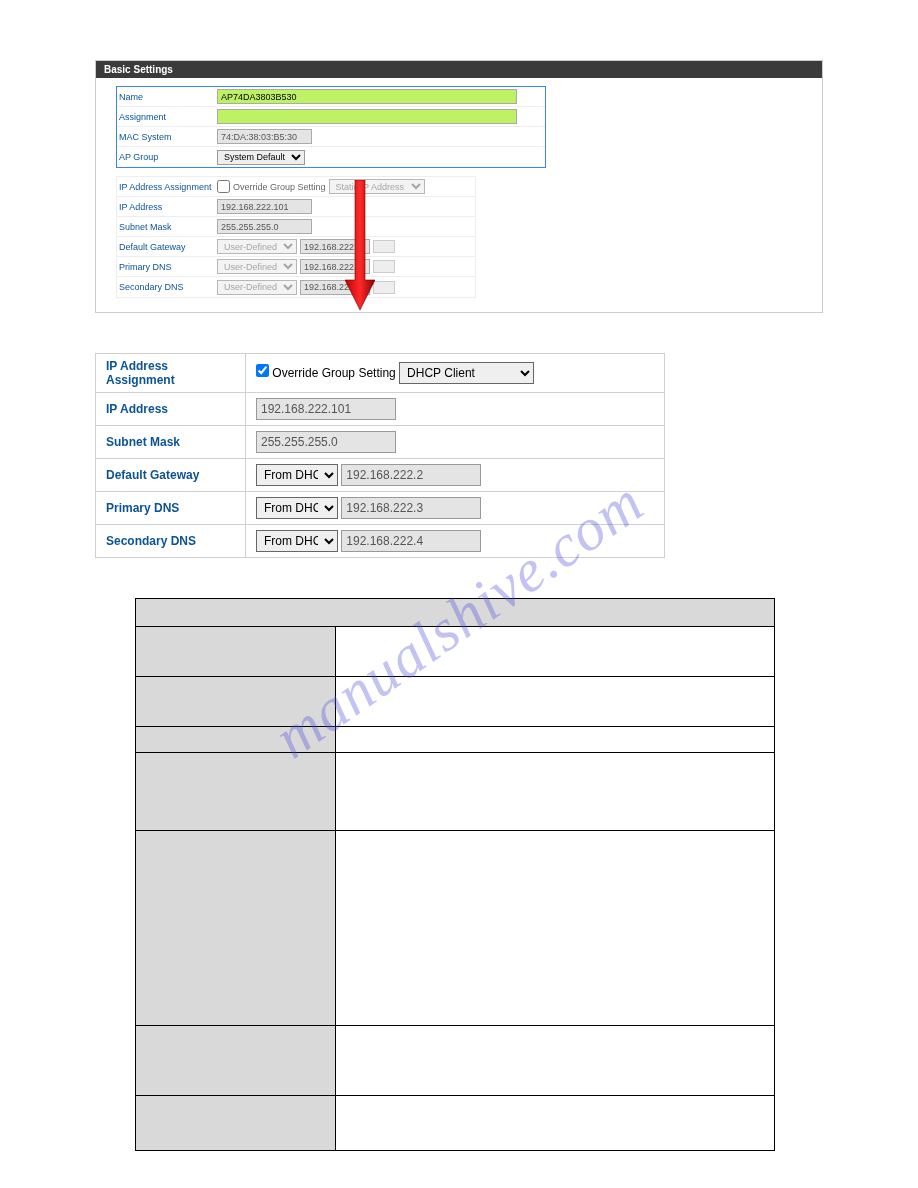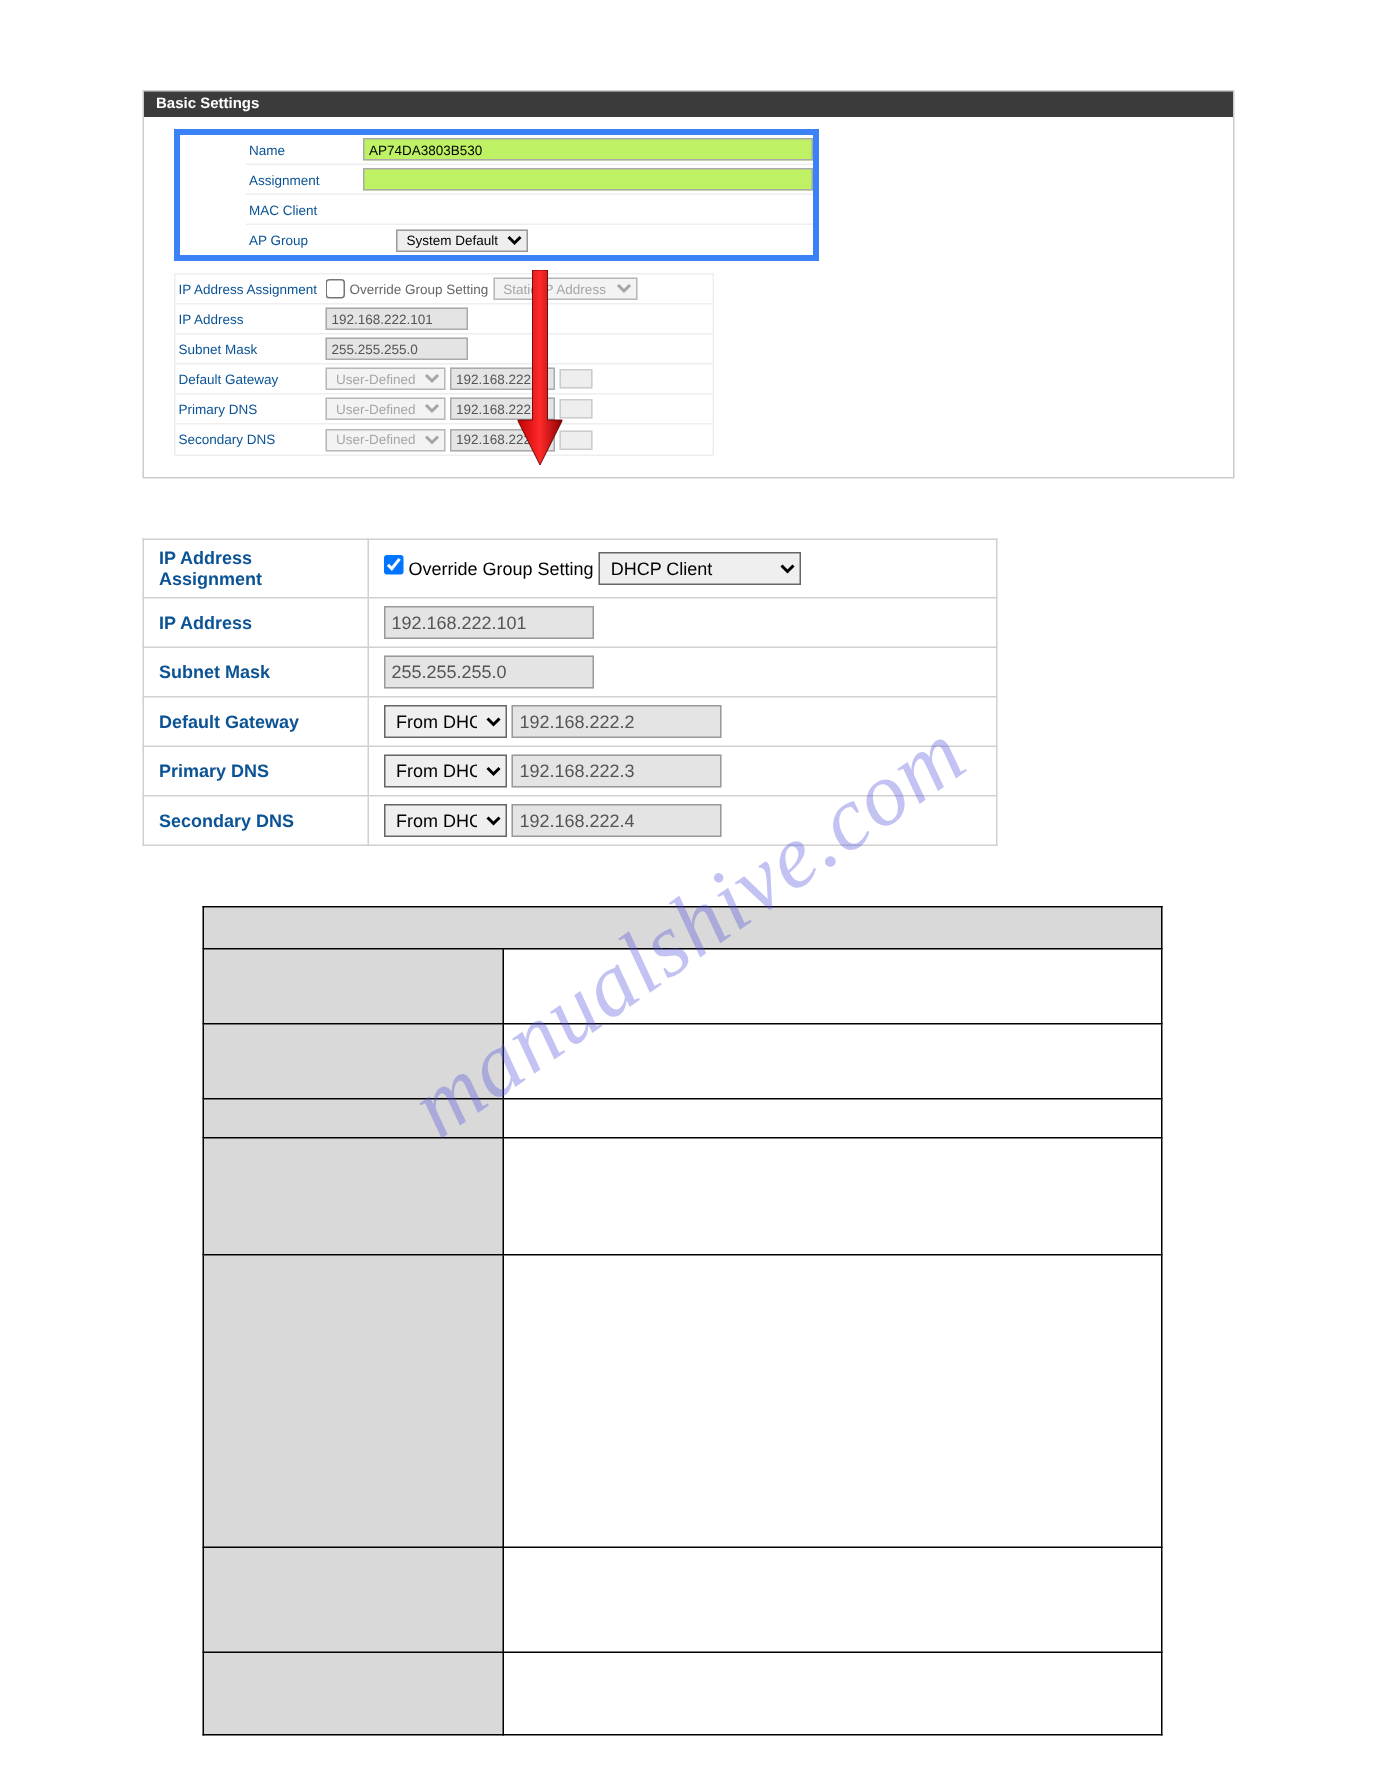--- a/index.html
+++ b/index.html
@@ -39,21 +39,21 @@
     color: #0b5394;
     font-size: 9px;
     padding: 2px 2px;
   }
   .form-row .ctl {
     flex: 1;
     display: flex;
     align-items: center;
     gap: 3px;
   }
-  .block1 { width: 430px; margin-bottom: 8px; border:4px solid #3b82f6;padding-left:44px;}
+  .block1 { width: 430px; margin-bottom: 8px; border:1px solid #3b82f6;}
   .block2 { width: 360px; border:1px solid #eee;}
   input[type="text"].grey {
     background: #e4e4e4;
     border: 1px solid #aaa;
     color: #555;
     font-size: 9px;
     padding: 1px 3px;
     height: 15px;
   }
   input[type="text"].white {
@@ -171,21 +171,24 @@
             <input type="text" class="white" style="width: 300px;" value="AP74DA3803B530">
           </div>
       </div>
       <div class="form-row">
         <div class="lbl">Assignment</div>
         <div class="ctl">
             <input type="text" class="white" style="width: 300px;" value="">
           </div>
       </div>
       <div class="form-row">
-        <div class="lbl">MAC Client</div>
+        <div class="lbl">MAC System</div>
+        <div class="ctl">
+            <input type="text" class="grey" style="width: 95px;" readonly="" value="74:DA:38:03:B5:30">
+          </div>
       </div>
       <div class="form-row">
         <div class="lbl">AP Group</div>
         <div class="ctl">
           <select class="small">
             <option>System Default</option>
           </select>
         </div>
       </div>
     </div>

